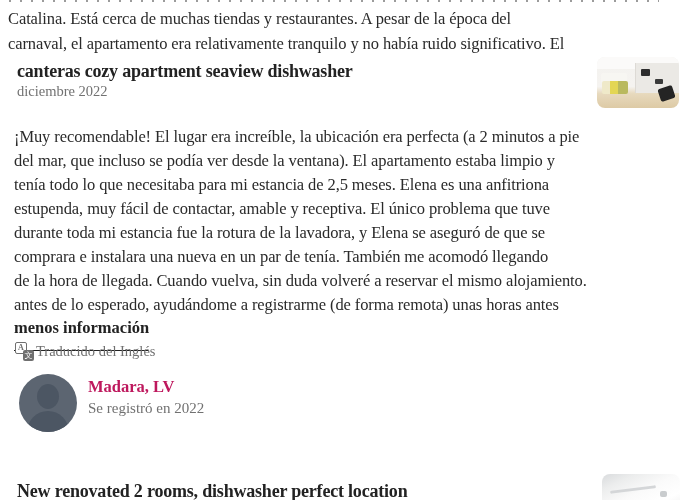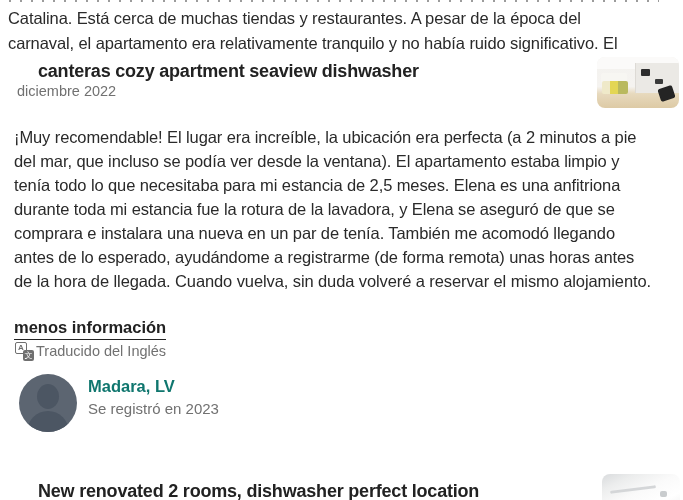--- a/index.html
+++ b/index.html
@@ -1,67 +1,67 @@
 <!DOCTYPE html>
 <html><head>
 <meta charset="utf-8">
 <style>
   html,body{margin:0;padding:0;background:#ffffff;}
   .screen{
     position:relative;width:683px;height:500px;overflow:hidden;background:#ffffff;
-    font-family:Liberation Sans, sans-serif;color:#222222;
+    font-family:Liberation Serif, serif;color:#222222;
   }
   
   .cut-strip{
     position:absolute;left:9px;top:0;width:650px;height:2px;opacity:.55;
     background:repeating-linear-gradient(90deg,#4a4a4a 0 2px,transparent 2px 11px);
   }
   .frag{position:absolute;left:8px;top:6px;}
   .frag .line{line-height:25px;font-size:16.5px;letter-spacing:-0.1px;white-space:nowrap;color:#2a2a2a;}
   .listing-title{
     position:absolute;left:17px;top:61px;font-size:18px;font-weight:bold;
-    letter-spacing:-0.2px;color:#222222;white-space:nowrap;cursor:pointer;margin-left:21px;
+    letter-spacing:-0.2px;color:#222222;white-space:nowrap;cursor:pointer;
   }
   .review-date{position:absolute;left:17px;top:83px;font-size:14.5px;color:#717171;}
   .thumb{position:absolute;border-radius:8px;overflow:hidden;cursor:pointer;}
   .thumb1{left:597px;top:57px;width:82px;height:51px;
     background:linear-gradient(180deg,#f3f2ef 0%,#f5f3f0 58%,#e7d9bd 72%,#ddcaa5 100%);}
   .t1-ceiling{position:absolute;left:0;top:0;width:100%;height:12px;background:#fbfaf9;}
   .t1-cabinet{position:absolute;left:38px;top:6px;width:44px;height:30px;background:#ebe9e5;border-left:1px solid #dddad5;}
   .t1-appl1{position:absolute;left:44px;top:12px;width:9px;height:7px;background:#2d2d2d;border-radius:1px;}
   .t1-appl2{position:absolute;left:58px;top:22px;width:8px;height:5px;background:#3a3a3a;border-radius:1px;}
   .t1-sofa-back{position:absolute;left:4px;top:16px;width:26px;height:10px;background:#f7f6f2;border-radius:2px;}
   .t1-cushions{position:absolute;left:5px;top:24px;width:26px;height:13px;border-radius:2px;
     background:linear-gradient(90deg,#efe9c9 0 30%,#e3d654 30% 62%,#b9b95e 62% 100%);}
   .t1-chair{position:absolute;left:62px;top:30px;width:15px;height:13px;background:#242424;border-radius:2px;transform:rotate(-18deg);}
   .review-body{position:absolute;left:14px;top:125px;}
   .review-body .line{line-height:24px;font-size:16.5px;letter-spacing:-0.1px;white-space:nowrap;color:#2a2a2a;}
   .less-link{
     position:absolute;left:14px;top:318px;font-size:16.5px;font-weight:bold;color:#222222;
-    border-bottom:1.7px solid #222222;padding-bottom:2px;cursor:pointer;
+    border-bottom:1.7px solid #222222;padding-bottom:12px;cursor:pointer;
   }
   .translated-row{position:absolute;left:15px;top:341px;height:20px;display:flex;align-items:center;}
   .tr-icon{position:relative;width:19px;height:19px;display:inline-block;flex:0 0 auto;}
   .tr-back{
     position:absolute;left:0;top:0;width:10px;height:10px;border:1.6px solid #6f6f6f;border-radius:2px;
     font-size:8px;font-weight:bold;color:#6f6f6f;line-height:10px;text-align:center;background:#ffffff;
   }
   .tr-front{
     position:absolute;right:0;bottom:0;width:11px;height:11px;background:#6f6f6f;border-radius:2px;
     font-size:8px;color:#ffffff;line-height:11px;text-align:center;
   }
   .tr-label{margin-left:2px;font-size:14.5px;color:#717171;white-space:nowrap;}
   .reviewer{position:absolute;left:0;top:370px;width:360px;height:64px;cursor:pointer;}
   .avatar{
     position:absolute;left:19px;top:4px;width:58px;height:58px;border-radius:50%;
     background:#5c6571;overflow:hidden;
   }
   .av-head{position:absolute;left:18px;top:10px;width:22px;height:25px;border-radius:50%;background:#4c5663;}
   .av-body{position:absolute;left:8px;top:37px;width:42px;height:28px;border-radius:21px 21px 0 0;background:#4c5663;}
-  .reviewer-name{position:absolute;left:88px;top:7px;font-size:16.5px;font-weight:bold;color:#0f766e;white-space:nowrap;text-align:right;}
+  .reviewer-name{position:absolute;left:88px;top:7px;font-size:16.5px;font-weight:bold;color:#be185d;white-space:nowrap;text-align:right;}
   .reviewer-joined{position:absolute;left:88px;top:30px;font-size:15px;color:#717171;white-space:nowrap;}
   .next-title{top:481px;}
   .thumb2{left:602px;top:474px;width:78px;height:52px;
     background:linear-gradient(155deg,#d9dbdd 0%,#eceded 18%,#fafafa 40%,#ffffff 62%,#ededed 85%,#f5f5f5 100%);}
   .t2-line1{position:absolute;left:8px;top:14px;width:46px;height:3px;background:#d4d6d8;border-radius:2px;transform:rotate(-7deg);}
   .t2-dot{position:absolute;left:58px;top:17px;width:7px;height:6px;background:#c9ccce;border-radius:2px;}
 </style>
 </head>
 <body>
 
@@ -84,43 +84,44 @@
     <div class="t1-appl2"></div>
     <div class="t1-sofa-back"></div>
     <div class="t1-cushions"></div>
     <div class="t1-chair"></div>
   </div>
 
   <div class="review-body">
     <div class="line">¡Muy recomendable! El lugar era increíble, la ubicación era perfecta (a 2 minutos a pie</div>
     <div class="line">del mar, que incluso se podía ver desde la ventana). El apartamento estaba limpio y</div>
     <div class="line">tenía todo lo que necesitaba para mi estancia de 2,5 meses. Elena es una anfitriona</div>
+    <div class="line">estupenda, muy fácil de contactar, amable y receptiva. El único problema que tuve</div>
     <div class="line">durante toda mi estancia fue la rotura de la lavadora, y Elena se aseguró de que se</div>
     <div class="line">comprara e instalara una nueva en un par de tenía. También me acomodó llegando</div>
+    <div class="line">de la hora de llegada. Cuando vuelva, sin duda volveré a reservar el mismo alojamiento.</div>
     <div class="line">antes de lo esperado, ayudándome a registrarme (de forma remota) unas horas antes</div>
-    <div class="line">de la hora de llegada. Cuando vuelva, sin duda volveré a reservar el mismo alojamiento.</div>
   </div>
 
   <div class="less-link">menos información</div>
 
   <div class="translated-row">
     <span class="tr-icon">
       <span class="tr-back">A</span>
       <span class="tr-front">文</span>
     </span>
     <span class="tr-label">Traducido del Inglés</span>
   </div>
 
   <div class="reviewer">
     <div class="avatar">
       <div class="av-head"></div>
       <div class="av-body"></div>
     </div>
     <div class="reviewer-name">Madara, LV</div>
-    <div class="reviewer-joined">Se registró en 2023</div>
+    <div class="reviewer-joined">Se registró en 2022</div>
   </div>
 
   <div class="listing-title next-title">New renovated 2 rooms, dishwasher perfect location</div>
 
   <div class="thumb thumb2">
     <div class="t2-line1"></div>
     <div class="t2-dot"></div>
   </div>
 
 </div>

